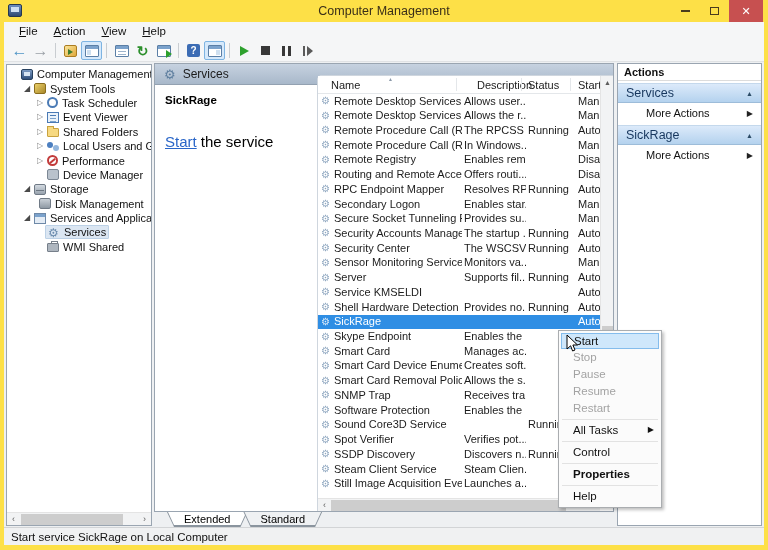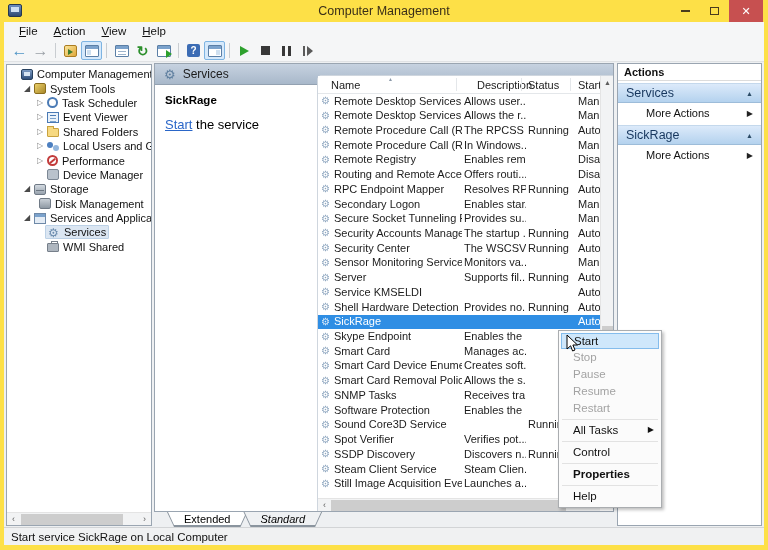--- a/index.html
+++ b/index.html
@@ -99,21 +99,21 @@
   .vs-thumb { position:absolute; left:1px; width:11px; background:#cdcdcd; }
 
   
   #mid-panel { position:absolute; left:150px; top:1px; width:460px; height:449px; background:#fff; border:1px solid #9aa5b1; }
   #mid-header { position:absolute; left:0; top:0; right:0; height:21px; background:linear-gradient(#c6d2e0,#a8b8ca);
       border-bottom:1px solid #93a1b1; display:flex; align-items:center; }
   #mid-header .gear-big { color:#5f7f9f; font-size:13px; margin:0 7px 0 9px; }
   #mid-header-title { font-size:12px; color:#1c1c1c; }
   #extended-pane { position:absolute; left:0; top:21px; width:162px; bottom:0; background:#fff; }
   #svc-name { position:absolute; left:10px; top:9px; font-size:11.5px; font-weight:bold; color:#000; }
-  #svc-action { position:absolute; left:10px; top:32px; font-size:13px; color:#000; }
+  #svc-action { position:absolute; left:10px; top:48px; font-size:15px; color:#000; }
   #svc-action a { color:#2a66c8; text-decoration:underline; }
 
   #list-block { position:absolute; left:162px; top:0px; right:0; bottom:0; background:#fff;
       border-left:1px solid #cfd6de; border-top:1px solid #cfd6de; border-radius:5px 0 0 0; margin-top:11px; }
   #list-header { position:absolute; left:0; top:0; right:13px; height:18px; background:#fff; border-bottom:1px solid #e4e7ea; }
   .col-label { position:absolute; top:3px; font-size:11px; color:#1c1c1c; white-space:nowrap; }
   .col-sep { position:absolute; top:2px; bottom:2px; width:1px; background:#e4e7ea; }
   #sort-arrow { position:absolute; top:0px; font-size:5px; color:#8a98a8; }
   #rows { position:absolute; left:0; top:18px; right:13px; bottom:12px; overflow:hidden; }
   .lrow { position:absolute; left:0; right:0; height:14.7px; font-size:11px; color:#1c1c1c; }
@@ -137,21 +137,21 @@
   .act-item { height:20px; display:flex; align-items:center; justify-content:space-between; padding:0 8px 0 28px; }
   .act-item-label { font-size:11px; color:#111; }
   .act-arrow { font-size:8px; color:#222; }
 
   
   #tabs-row { position:absolute; left:160px; top:450px; width:460px; height:15px; display:flex; padding-left:3px; }
   .tab-outer { height:15px; margin-right:-4px; clip-path:polygon(0 0, 100% 0, calc(100% - 7px) 100%, 7px 100%); background:#8a949e; }
   .tab-inner { height:13px; margin:0 1px; clip-path:polygon(0 0, 100% 0, calc(100% - 6px) 100%, 6px 100%);
       padding:0 16px; font-size:11px; display:flex; align-items:center; }
   .tab-active .tab-inner { background:#fff; }
-  .tab-inactive .tab-inner { background:#eff1f3;font-style:italic; }
+  .tab-inactive .tab-inner { background:#eff1f3; }
 
   
   #statusbar { position:absolute; left:4px; top:527px; width:760px; height:18px; background:#f0f1f2; border-top:1px solid #d2d4d6;
       display:flex; align-items:center; padding-left:7px; font-size:11.5px; color:#111; }
 
   
   #context-menu { position:absolute; left:558px; top:330px; width:104px; background:#fbfbfb; border:1px solid #aaadb0;
       box-shadow:2px 2px 3px rgba(0,0,0,0.25); padding:2px 1px; z-index:10; }
   .cm-item { position:relative; height:17px; line-height:16px; font-size:11.5px; color:#111; padding-left:13px; }
   .cm-item.disabled { color:#a3a3a3; }
@@ -491,21 +491,21 @@
             </div>
             <div class="lrow" style="top: 279.68px;">
               <span class="c-icon">⚙</span>
               <span class="c-name">Smart Card Removal Policy</span>
               <span class="c-desc">Allows the s...</span>
               <span class="c-status"></span>
               <span class="c-startup"></span>
             </div>
             <div class="lrow" style="top: 294.4px;">
               <span class="c-icon">⚙</span>
-              <span class="c-name">SNMP Tasks</span>
+              <span class="c-name">SNMP Trap</span>
               <span class="c-desc">Receives tra...</span>
               <span class="c-status"></span>
               <span class="c-startup"></span>
             </div>
             <div class="lrow" style="top: 309.12px;">
               <span class="c-icon">⚙</span>
               <span class="c-name">Software Protection</span>
               <span class="c-desc">Enables the ...</span>
               <span class="c-status"></span>
               <span class="c-startup"></span>

